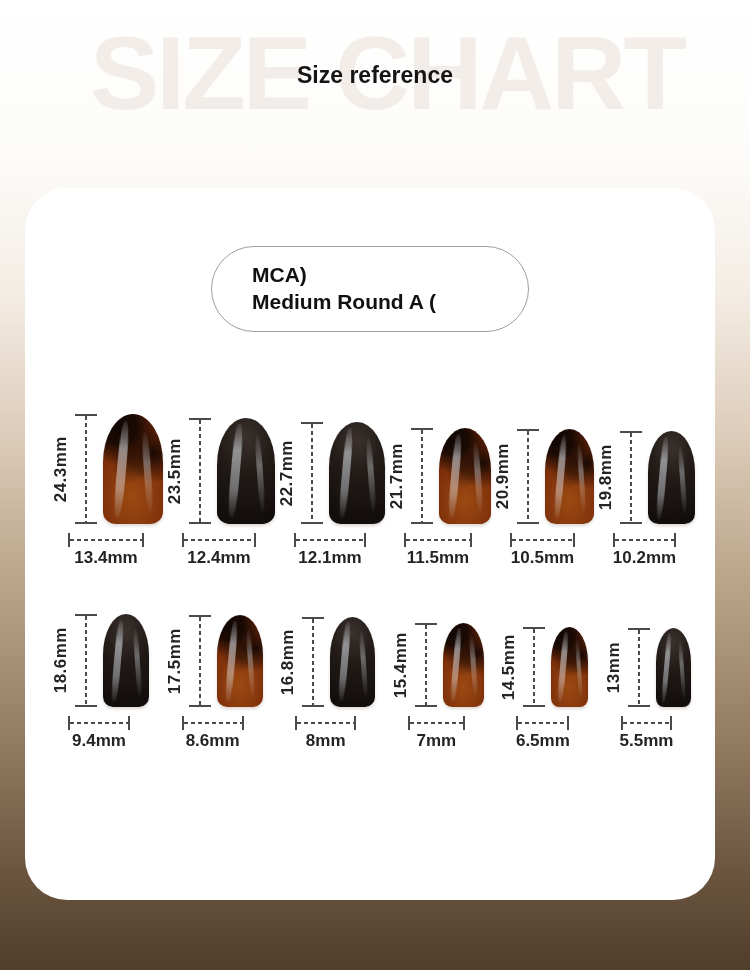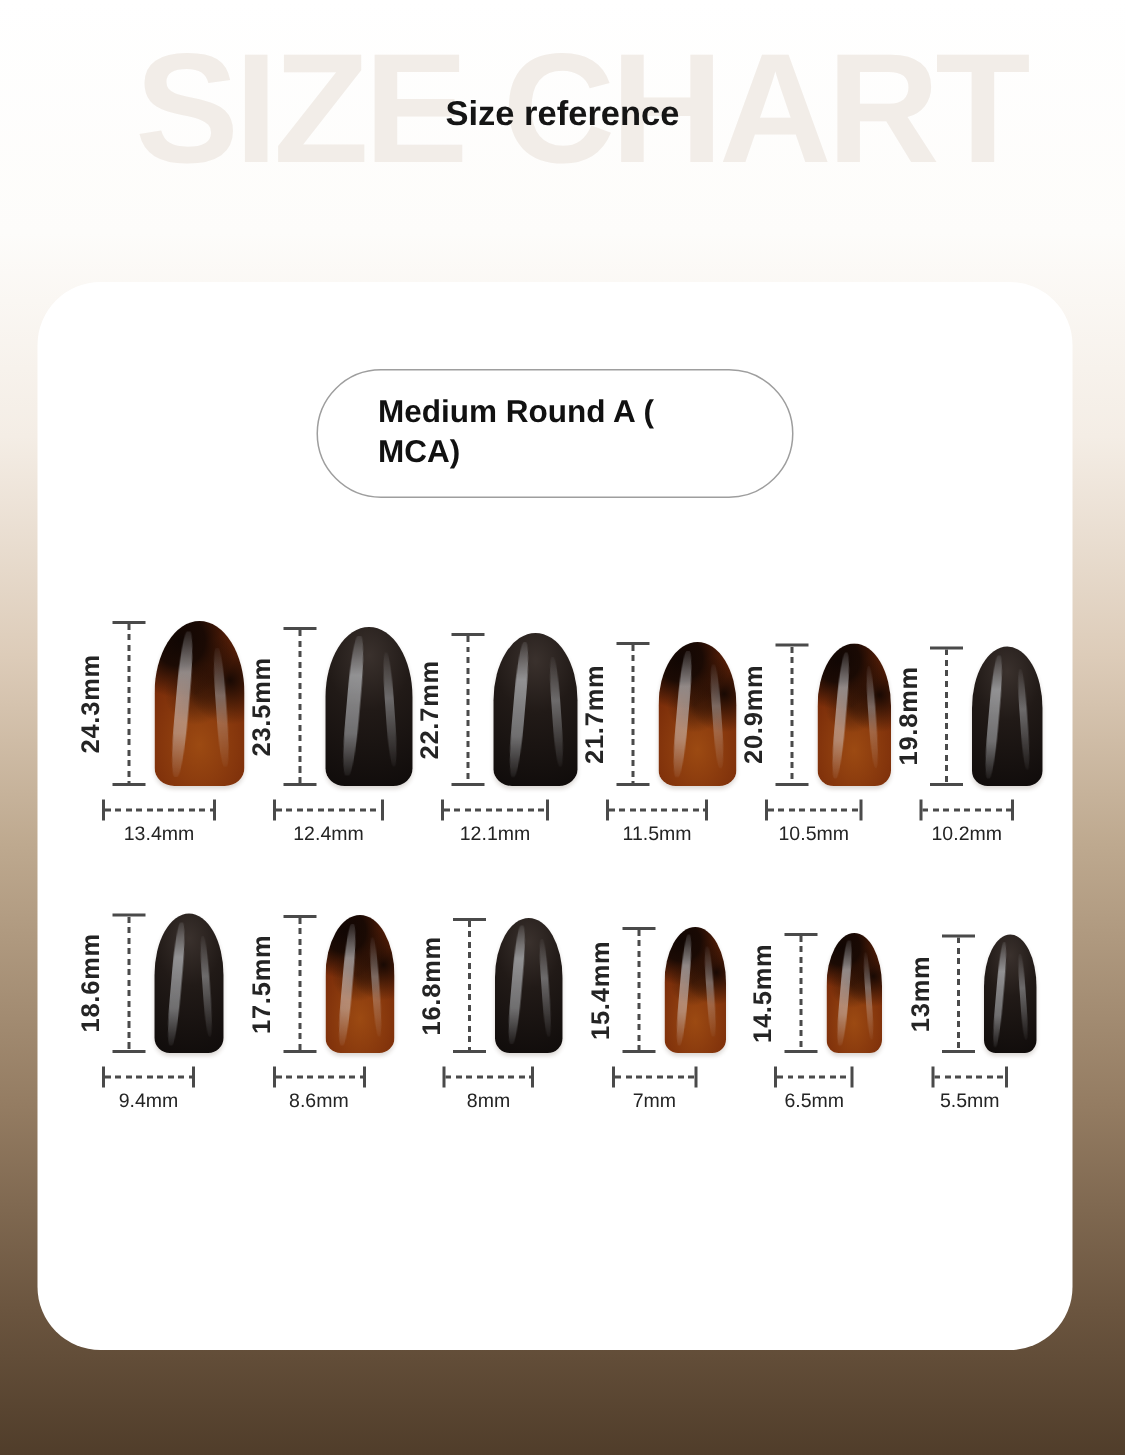--- a/index.html
+++ b/index.html
@@ -79,21 +79,21 @@
   .hruler .hline {
     position:absolute; left:2px; right:2px; top:50%; height:2px; margin-top:-1px;
     background:repeating-linear-gradient(to right,#4a4a4a 0 4px, transparent 4px 7px);
   }
   .hruler::before, .hruler::after {
     content:""; position:absolute; top:0; bottom:0; width:2px; background:#4a4a4a;
   }
   .hruler::before { left:0; }
   .hruler::after  { right:0; }
 
-  .hlabel { margin-top:1px; font-size:13px; font-weight:400; color:#242424; }
+  .hlabel { margin-top:1px; font-size:17px; font-weight:700; color:#242424; }
 
   
   .nail {
     position:relative; overflow:hidden;
     border-radius:50% 50% 22% 22% / 44% 44% 11% 11%;
     box-shadow:0 2px 3px rgba(60,40,20,0.18);
   }
   .nail.black {
     background:
       radial-gradient(ellipse 130% 90% at 50% 18%, #3a312d 0%, #211a17 38%, #0f0b0a 100%);
@@ -134,22 +134,22 @@
 <div class="page">
 
   <div class="header">
     <div class="watermark">SIZE CHART</div>
     <div class="page-title">Size reference</div>
   </div>
 
   <div class="card">
 
     <div class="variant-pill">
+      <span>MCA)</span>
       <span>Medium Round A (</span>
-      <span>MCA)</span>
     </div>
 
     <div class="size-row size-row-1">
         <div class="cell">
     <div class="cell-top">
       <div class="vlabel">24.3mm</div>
       <div class="vruler" style="height: 110px;">
         <div class="vline"></div>
       </div>
       <div class="nail tortoise" style="width: 60px; height: 110px;"></div>

